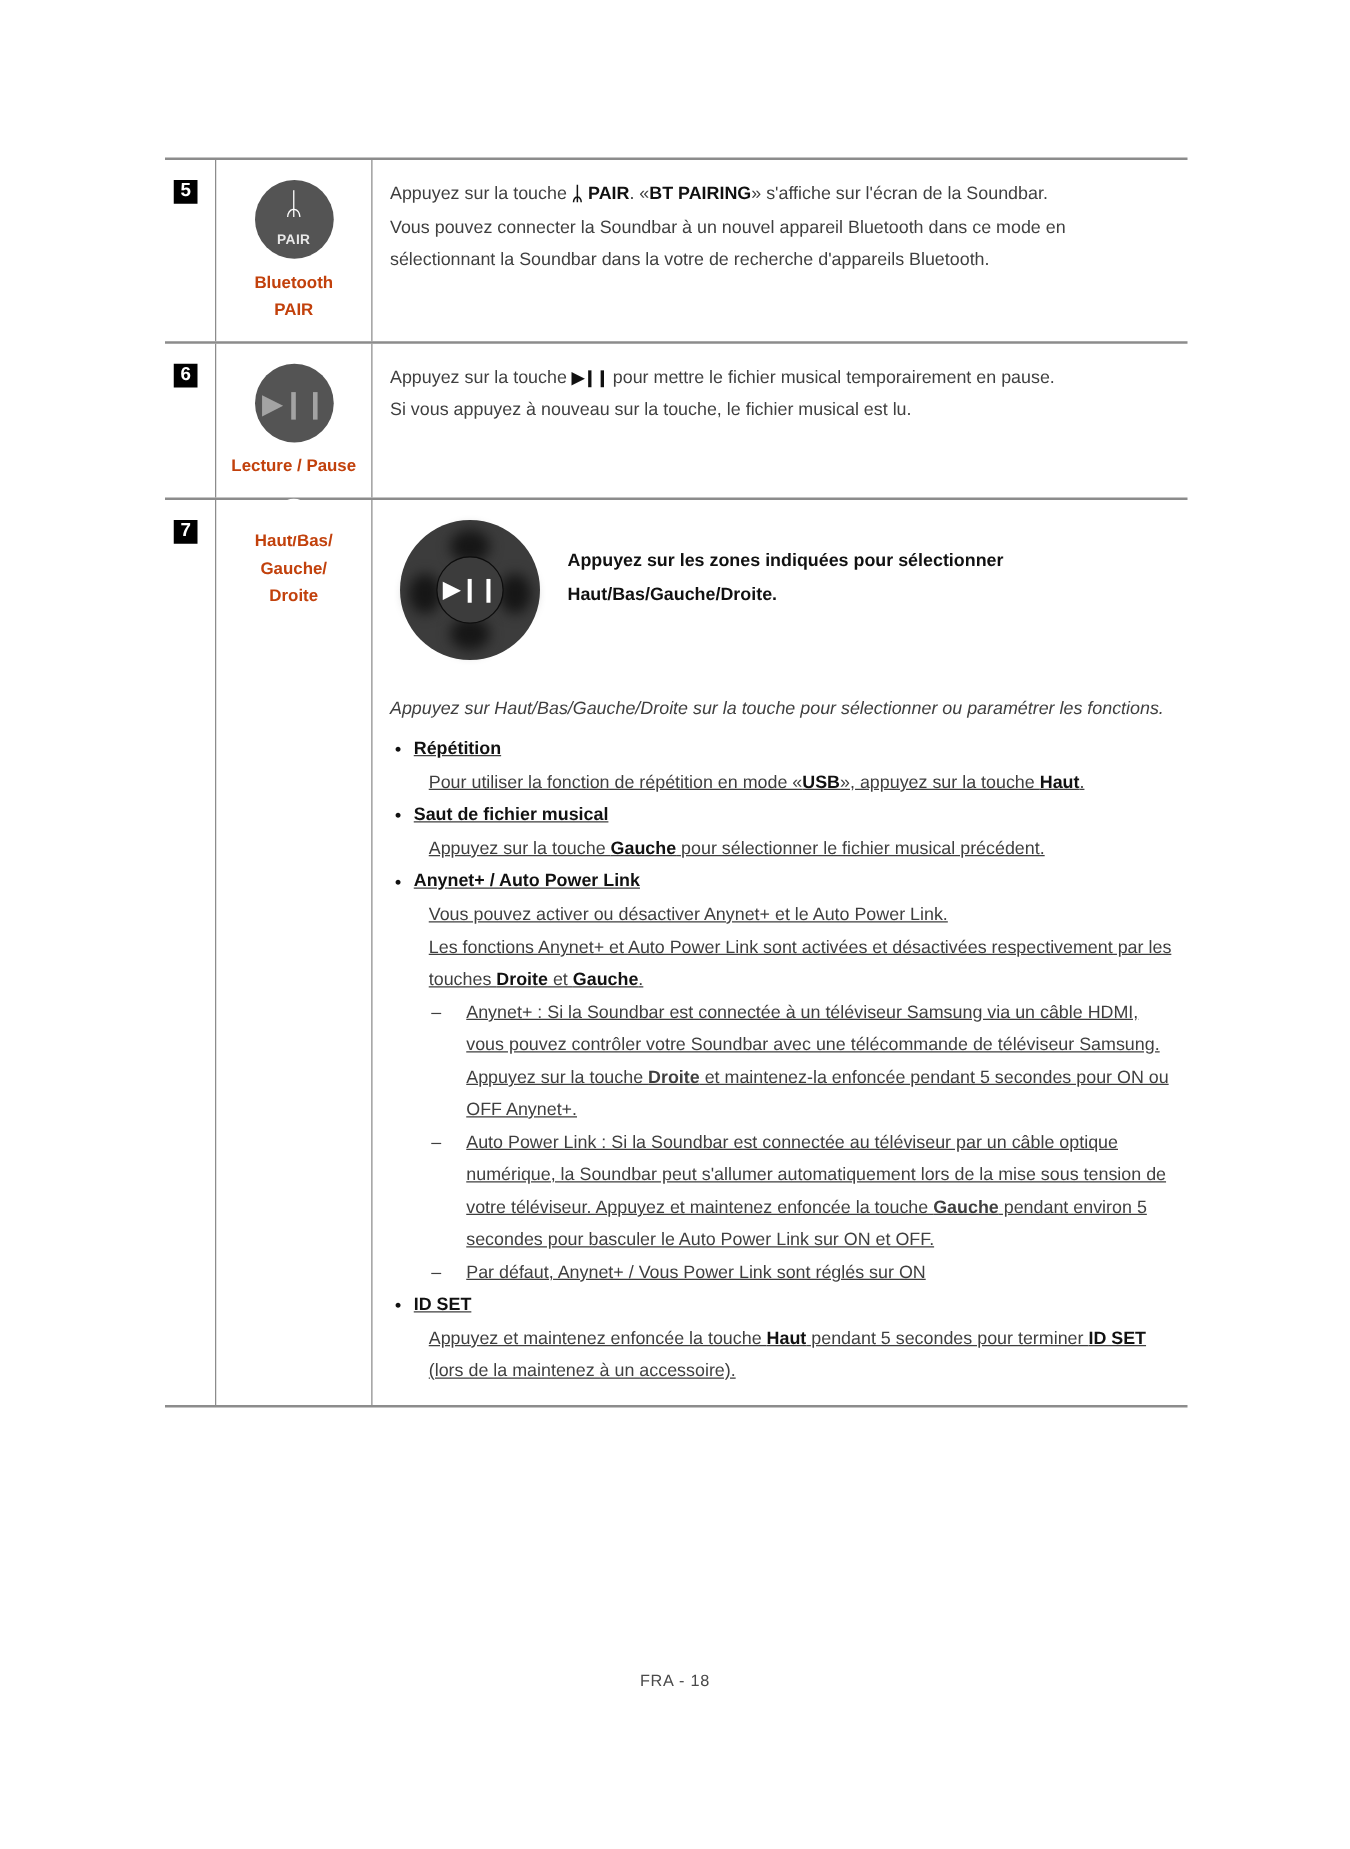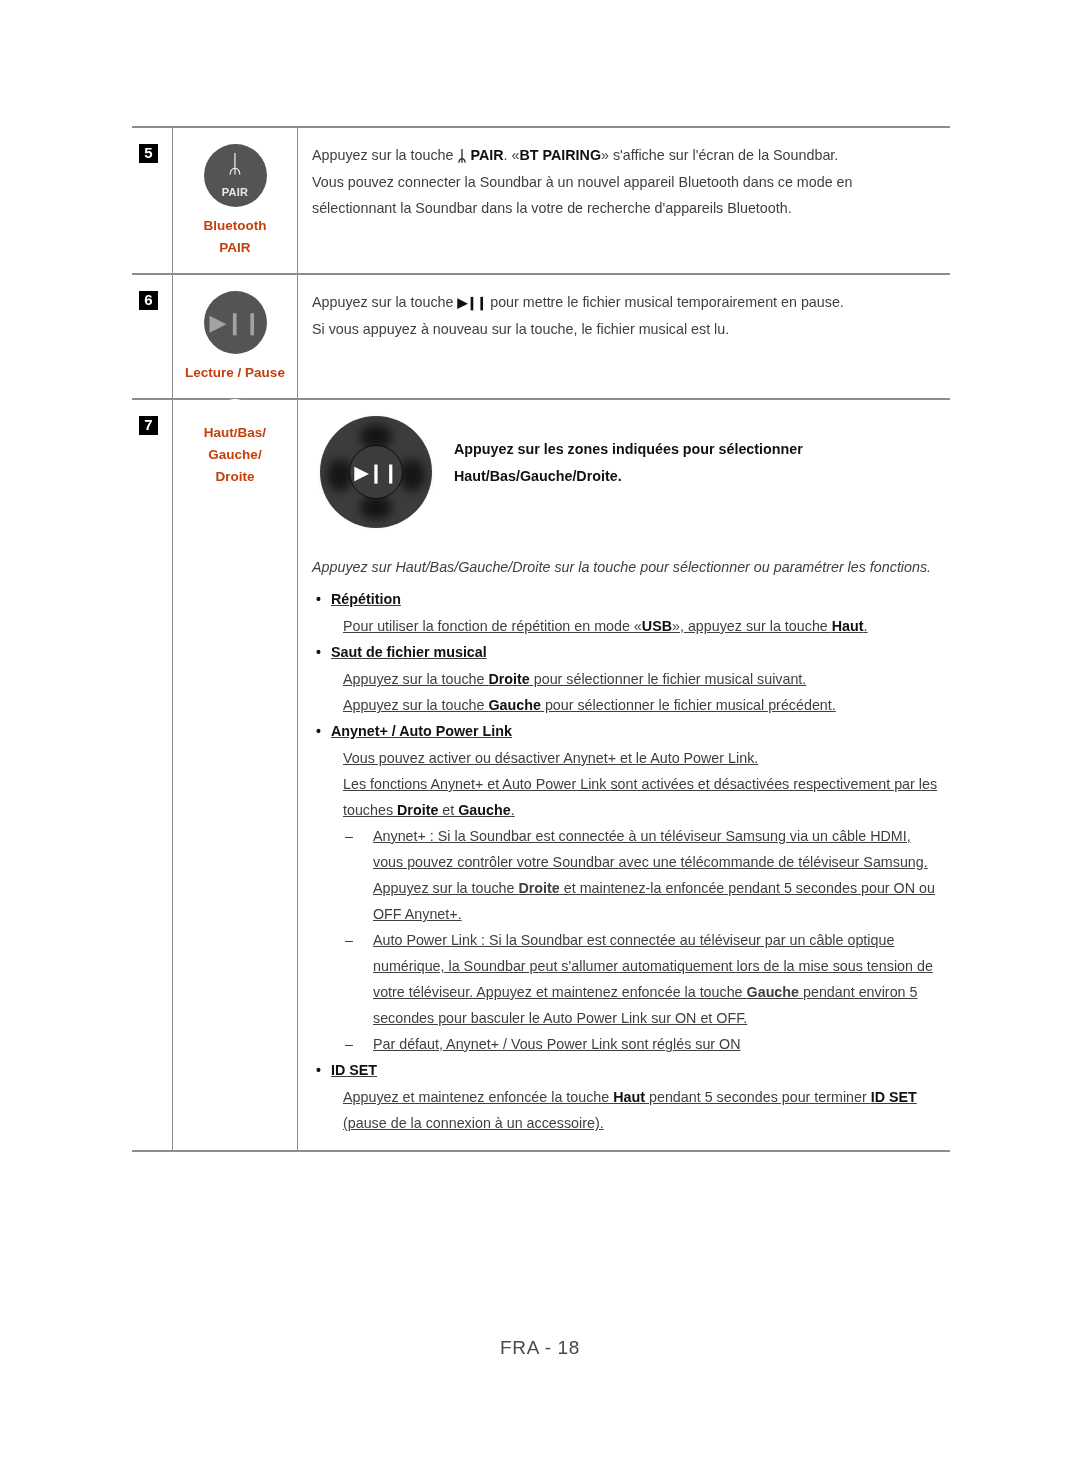--- a/index.html
+++ b/index.html
@@ -262,21 +262,21 @@
     color: #111111;
     letter-spacing: -1px;
   }
 
   .footer {
     position: absolute;
     left: 0;
     right: 0;
     top: 1337px;
     text-align: center;
-    font-size: 19px;
+    font-size: 13px;
     color: #4a4a4a;
     letter-spacing: 0.6px;
   }
 </style>
 </head>
 <body>
 
 <div class="page">
 
   <div class="spec-table">
@@ -355,42 +355,41 @@
           <li>
             <div class="b-head">Répétition</div>
             <div class="b-body">
               <p class="para"><span>Pour utiliser la fonction de répétition en mode «</span><b>USB</b><span>», appuyez sur la touche </span><b>Haut</b><span>.</span></p>
             </div>
           </li>
 
           <li>
             <div class="b-head">Saut de fichier musical</div>
             <div class="b-body">
-              <p class="para"><span>Appuyez sur la touche </span><b>Droite</b><span> pour sélectionner le fichier musical suivant.</span></p>
               <p class="para"><span>Appuyez sur la touche </span><b>Gauche</b><span> pour sélectionner le fichier musical précédent.</span></p>
             </div>
           </li>
 
           <li>
             <div class="b-head">Anynet+ / Auto Power Link</div>
             <div class="b-body">
               <p class="para"><span>Vous pouvez activer ou désactiver Anynet+ et le Auto Power Link.</span></p>
               <p class="para"><span>Les fonctions Anynet+ et Auto Power Link sont activées et désactivées respectivement par les touches </span><b>Droite</b><span> et </span><b>Gauche</b><span>.</span></p>
             </div>
             <ul class="dashes">
               <li><span>Anynet+ : Si la Soundbar est connectée à un téléviseur Samsung via un câble HDMI, vous pouvez contrôler votre Soundbar avec une télécommande de téléviseur Samsung. Appuyez sur la touche </span><b>Droite</b><span> et maintenez-la enfoncée pendant 5 secondes pour ON ou OFF Anynet+.</span></li>
               <li><span>Auto Power Link : Si la Soundbar est connectée au téléviseur par un câble optique numérique, la Soundbar peut s'allumer automatiquement lors de la mise sous tension de votre téléviseur. Appuyez et maintenez enfoncée la touche </span><b>Gauche</b><span> pendant environ 5 secondes pour basculer le Auto Power Link sur ON et OFF.</span></li>
               <li><span>Par défaut, Anynet+ / Vous Power Link sont réglés sur ON</span></li>
             </ul>
           </li>
 
           <li>
             <div class="b-head">ID SET</div>
             <div class="b-body">
-              <p class="para"><span>Appuyez et maintenez enfoncée la touche </span><b>Haut</b><span> pendant 5 secondes pour terminer </span><b>ID SET</b><span> (pause de la connexion à un accessoire).</span></p>
+              <p class="para"><span>Appuyez et maintenez enfoncée la touche </span><b>Haut</b><span> pendant 5 secondes pour terminer </span><b>ID SET</b><span> (lors de la maintenez à un accessoire).</span></p>
             </div>
           </li>
 
         </ul>
       </div>
     </div>
 
   </div>
 
   <div class="footer">FRA - 18</div>

